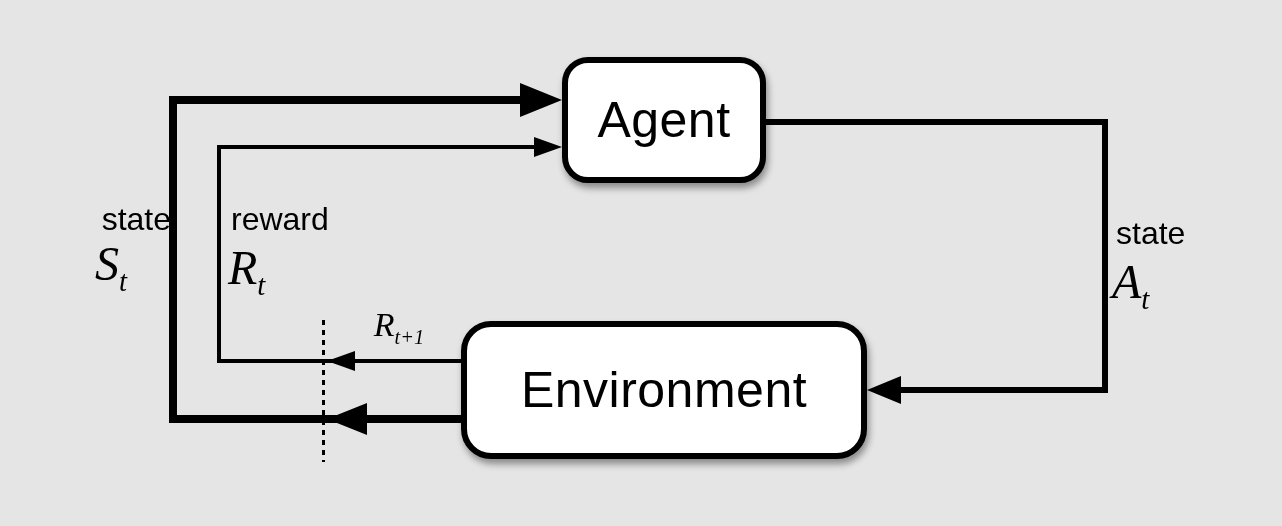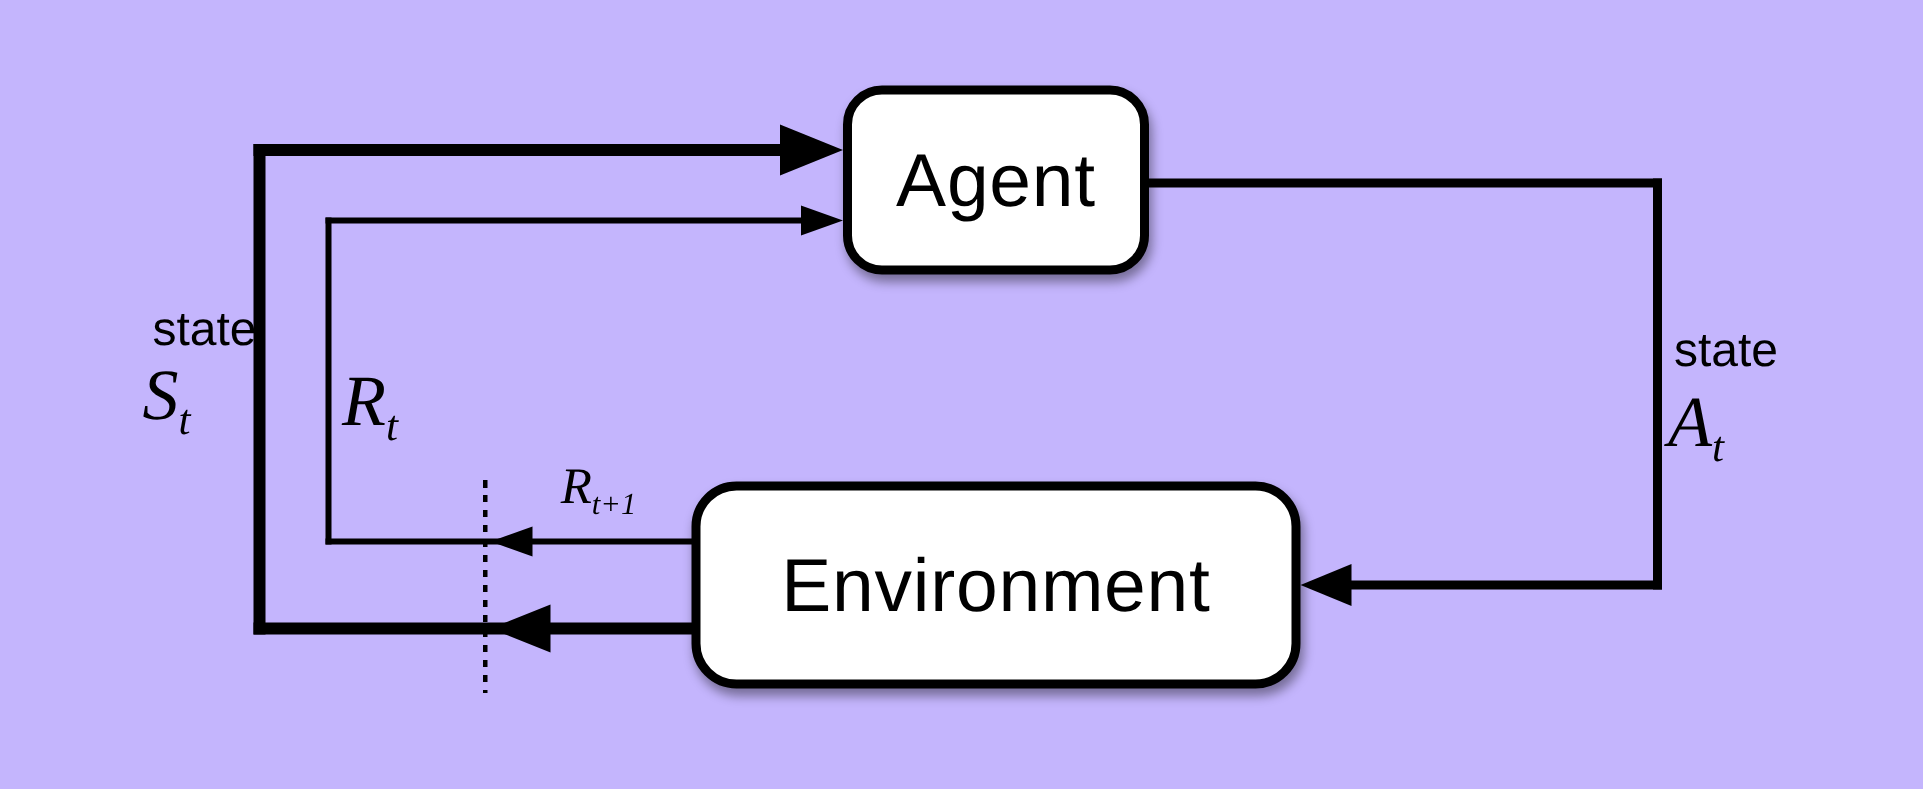--- a/index.html
+++ b/index.html
@@ -1,18 +1,18 @@
 <!DOCTYPE html>
 <html><head>
 <meta charset="utf-8">
 <style>
   html,body { margin:0; padding:0; background:#ffffff; }
   .canvas {
     position:relative; width:1282px; height:526px;
-    background:#c4b5fd; overflow:hidden;
+    background:#e5e5e5; overflow:hidden;
     font-family:"Liberation Sans", sans-serif;
     color:#000;
   }
   
   .node {
     position:absolute; box-sizing:border-box;
     background:#ffffff; border:6px solid #000;
     display:flex; align-items:center; justify-content:center;
     box-shadow: 2px 5px 7px rgba(0,0,0,0.40);
     font-size:50px; letter-spacing:0.5px;
@@ -90,20 +90,21 @@
   <div class="node node-agent">
     <span>Agent</span>
   </div>
   <div class="node node-env">
     <span>Environment</span>
   </div>
 
   <div class="lbl lbl-state">state</div>
   <div class="math sym-state"><span>S</span><sub>t</sub></div>
 
+  <div class="lbl lbl-reward">reward</div>
   <div class="math sym-reward"><span>R</span><sub>t</sub></div>
 
   <div class="lbl lbl-action">state</div>
   <div class="math sym-action"><span>A</span><sub>t</sub></div>
 
   <div class="math sym-next-reward"><span>R</span><sub>t+1</sub></div>
 
 </div>
 
 </body></html>

